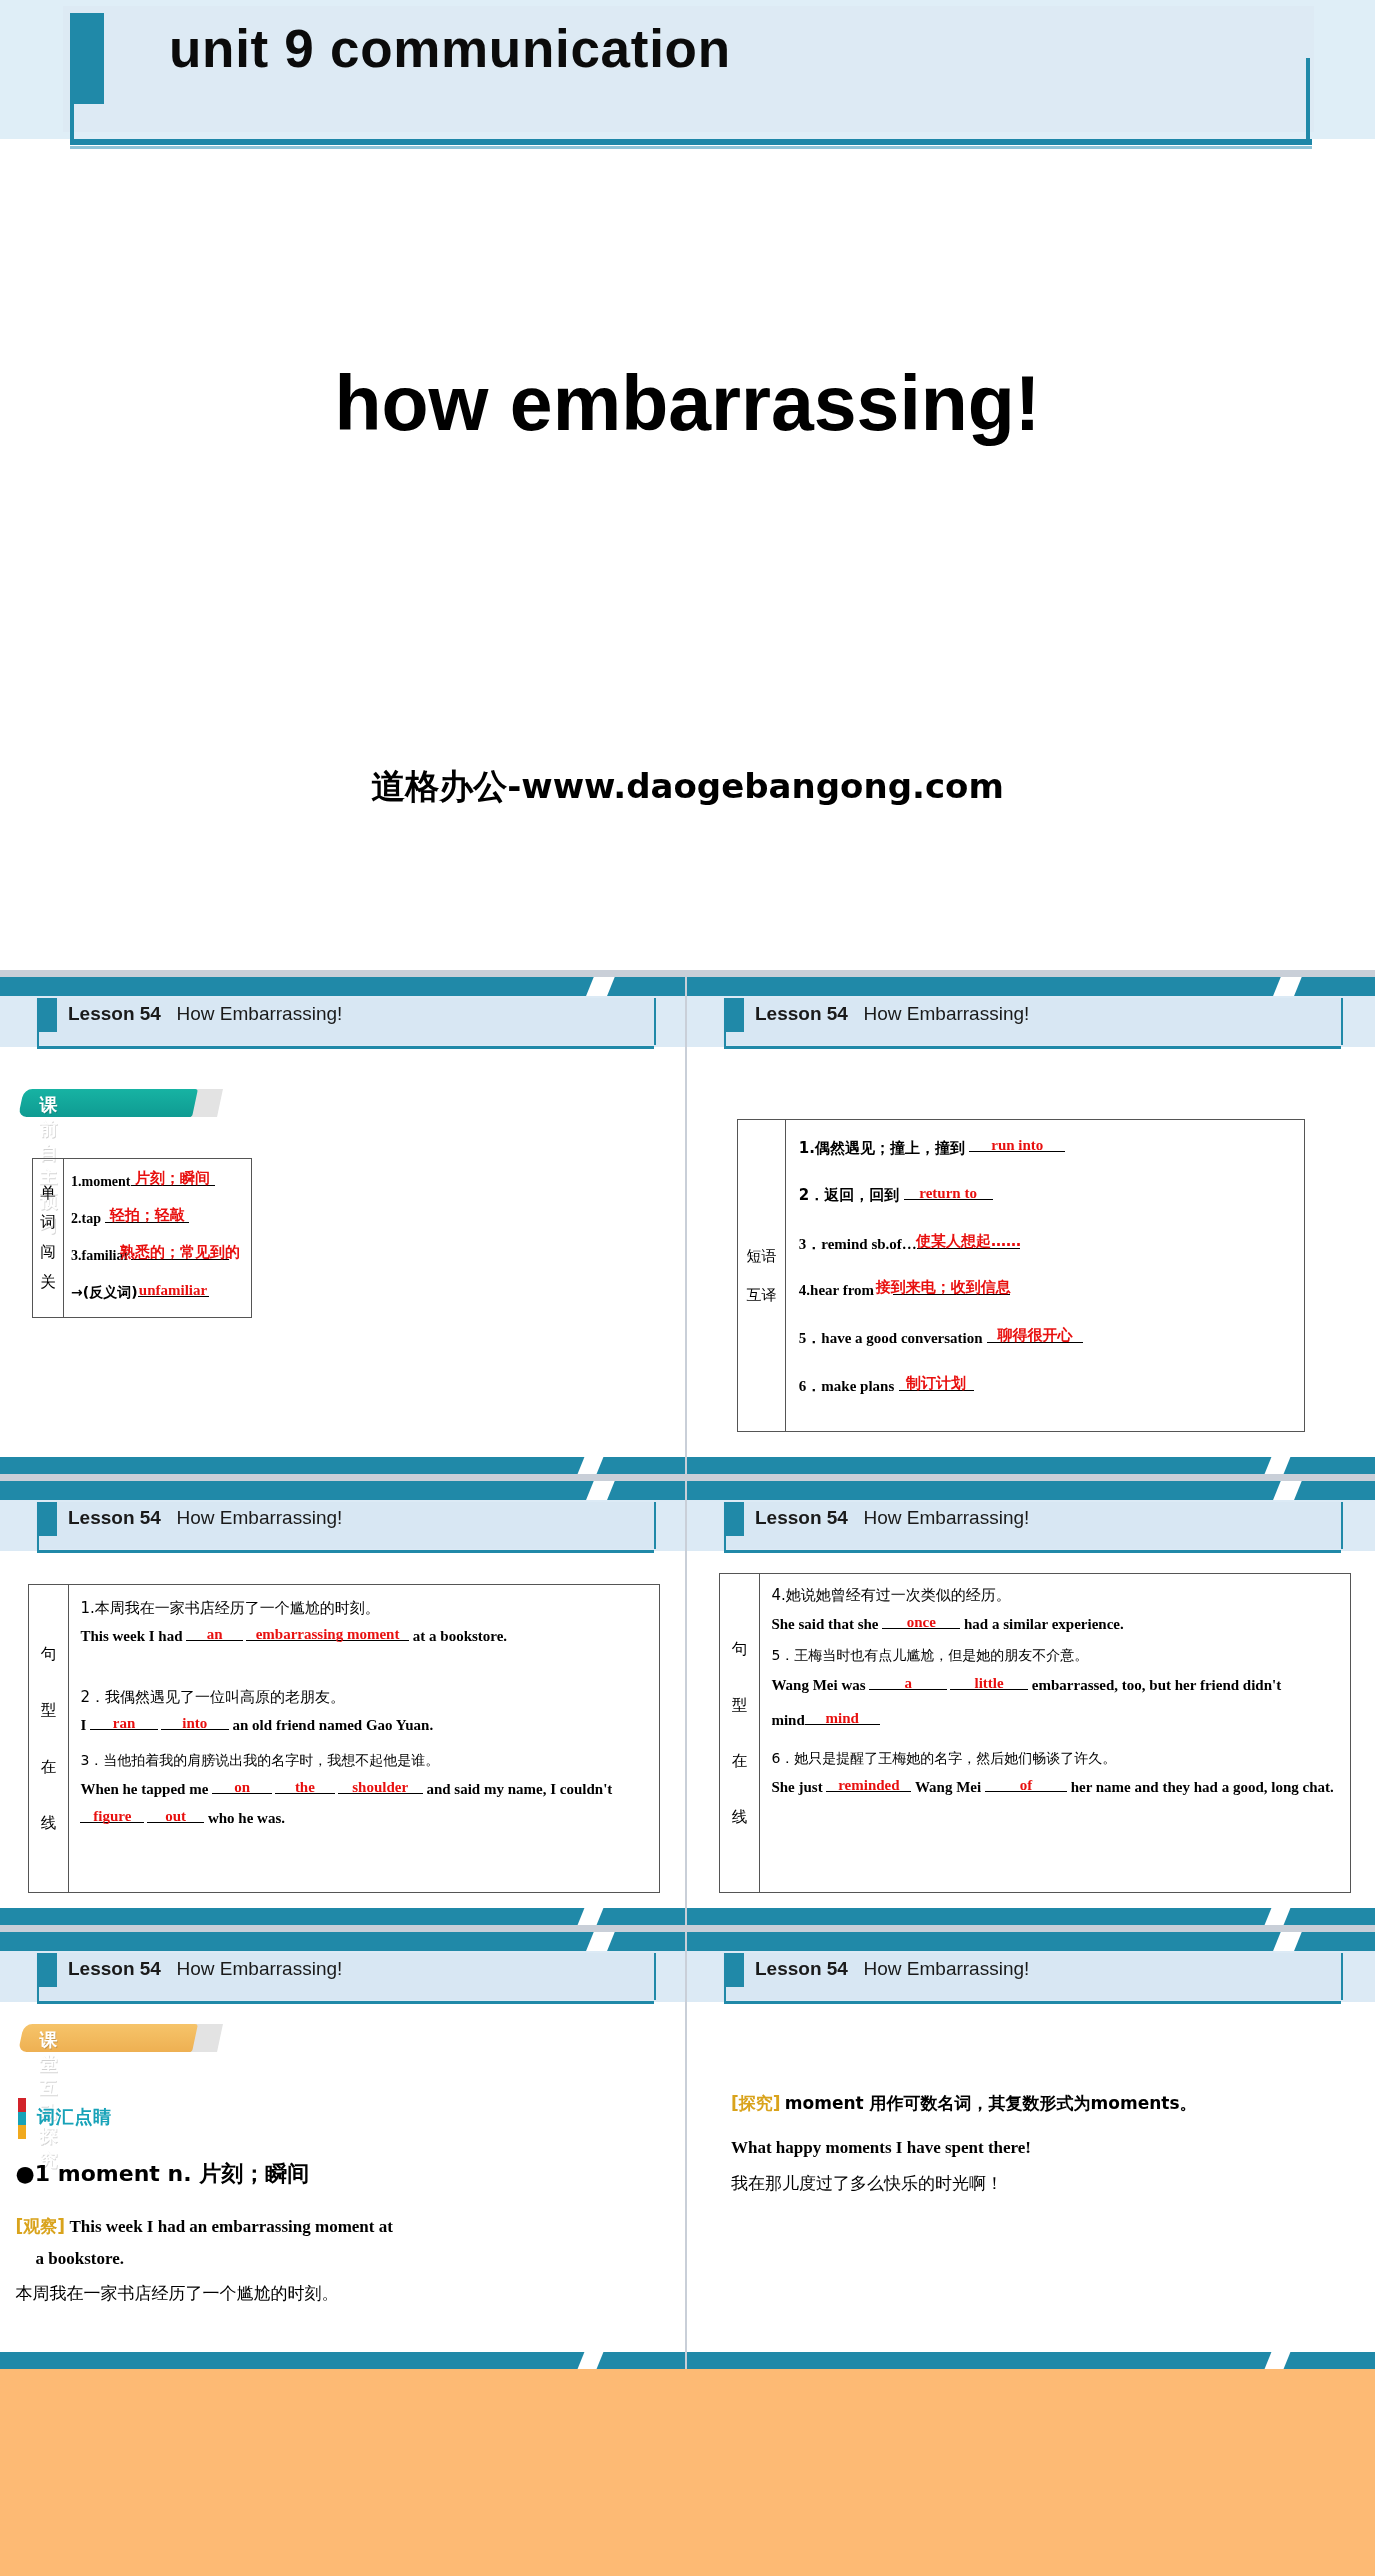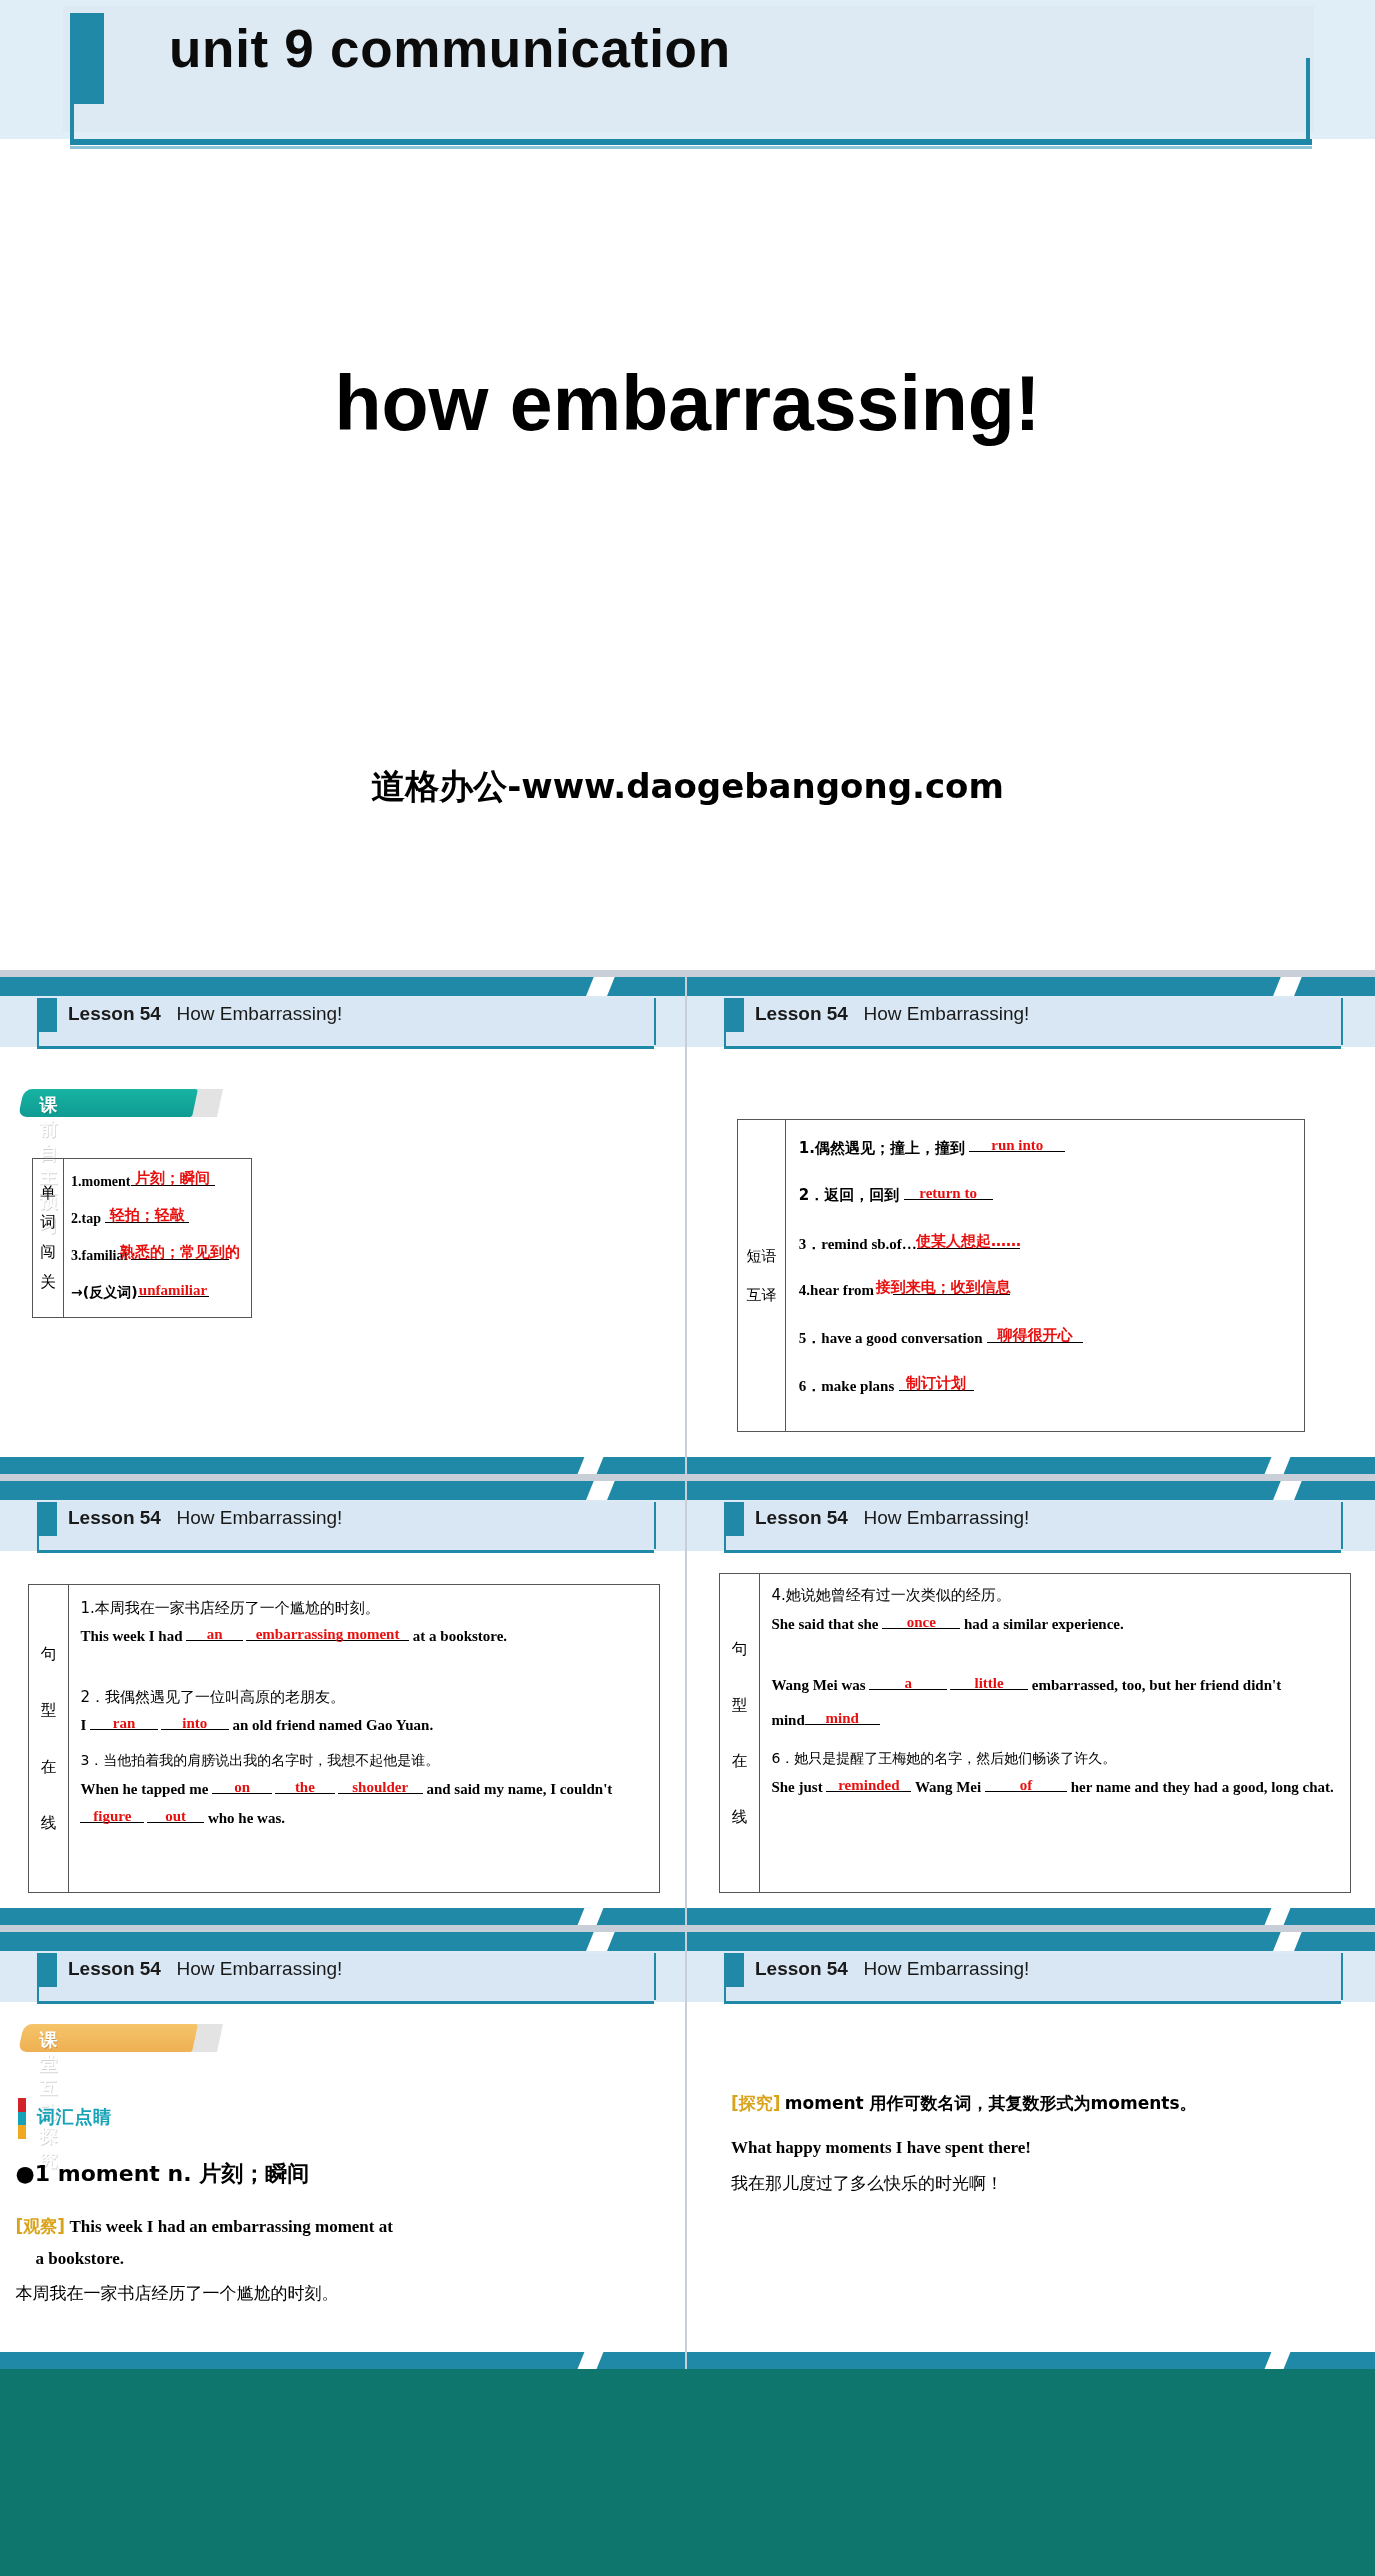--- a/index.html
+++ b/index.html
@@ -1,17 +1,17 @@
 <!DOCTYPE html>
 <html style="font-size:11.4px"><head>
 <meta charset="utf-8">
 <style>
   html,body{margin:0;padding:0;background:#c9cfd8;}
   body{font-family:"Liberation Sans","DejaVu Sans",sans-serif;}
-  .page{width:1375px;min-height:2576px;background:#0f766e;position:relative;}
+  .page{width:1375px;min-height:2576px;background:#fdba74;position:relative;}
 
   
   .title-slide{position:relative;width:1375px;height:970px;background:#fff;overflow:hidden;}
   .ts-band{position:absolute;left:0;top:0;width:1375px;height:139px;background:#dfeef7;}
   .ts-band2{position:absolute;left:63px;top:5.7px;width:1251px;height:126px;background:#ddeaf4;}
   .ts-lbar{position:absolute;left:70px;top:12.8px;width:34px;height:91px;background:#2089a8;}
   .ts-lbar-tail{position:absolute;left:70px;top:104px;width:3.6px;height:37px;background:#2089a8;}
   .ts-rbar{position:absolute;left:1306px;top:58px;width:3.6px;height:84px;background:#2089a8;}
   .ts-underline{position:absolute;left:70px;top:139px;width:1242px;height:6.4px;background:#1e87a8;}
   .ts-underline2{position:absolute;left:70px;top:146px;width:1242px;height:2.8px;background:#8fc4d8;}
@@ -279,20 +279,21 @@
             <span>在</span>
             <span>线</span>
           </div>
           <div class="body" style="left:40px;">
 
             <div class="sent cjk" style="left:11.4px;top:7px;width:576px;">4.她说她曾经有过一次类似的经历。</div>
             <div class="sent serif" style="left:11.4px;top:36px;width:590px;">
               <span>She said that she </span><span class="fill" style="width:78px;"><span class="u" style="width:78px;"></span><span class="ans">once</span></span><span> had a similar experience.</span>
             </div>
 
+            <div class="sent cjk" style="left:11.4px;top:68px;width:590px;font-size:14px;">5．王梅当时也有点儿尴尬，但是她的朋友不介意。</div>
             <div class="sent serif" style="left:11.4px;top:97px;width:590px;">
               <span>Wang Mei was </span><span class="fill" style="width:78px;"><span class="u" style="width:78px;"></span><span class="ans">a</span></span><span class="fill" style="width:78px;margin-left:2.8px;"><span class="u" style="width:78px;"></span><span class="ans">little</span></span><span> embarrassed, too, but her friend didn't </span>
             </div>
             <div class="sent serif" style="left:11.4px;top:132px;width:590px;">
               <span>mind</span><span class="fill" style="width:75px;"><span class="u" style="width:75px;"></span><span class="ans">mind</span></span><span></span>
             </div>
 
             <div class="sent cjk" style="left:11.4px;top:171px;width:590px;font-size:14px;">6．她只是提醒了王梅她的名字，然后她们畅谈了许久。</div>
             <div class="sent serif" style="left:11.4px;top:199px;width:604px;">
               <span>She just </span><span class="fill" style="width:85px;"><span class="u" style="width:85px;"></span><span class="ans">reminded</span></span><span> Wang Mei </span><span class="fill" style="width:82px;"><span class="u" style="width:82px;"></span><span class="ans">of</span></span><span> her name and they had a good, long chat.</span>

